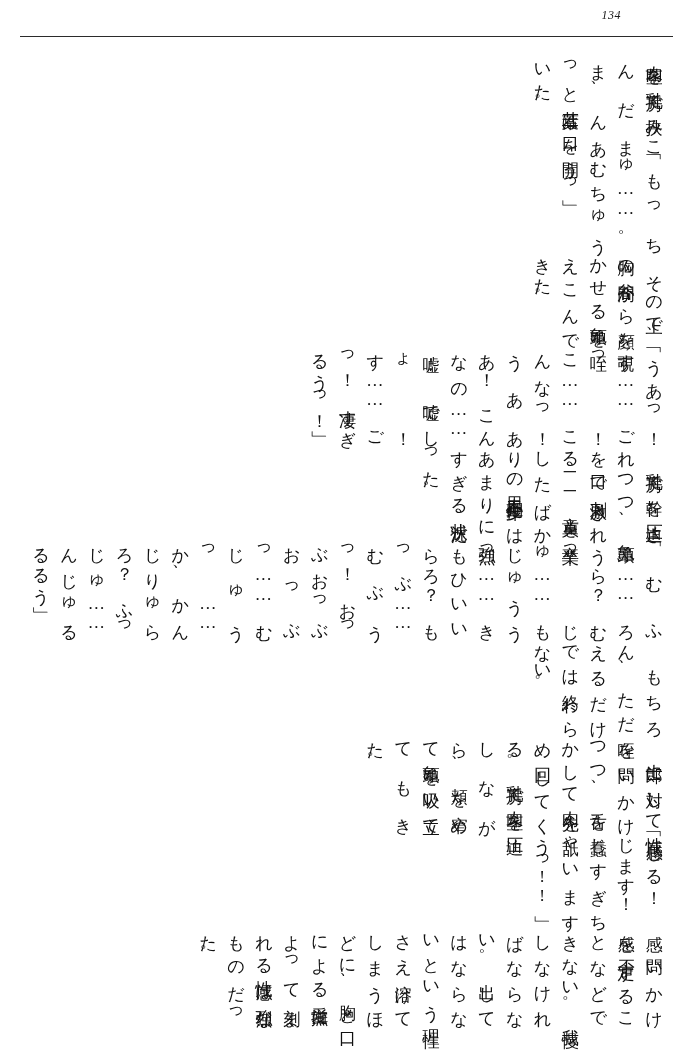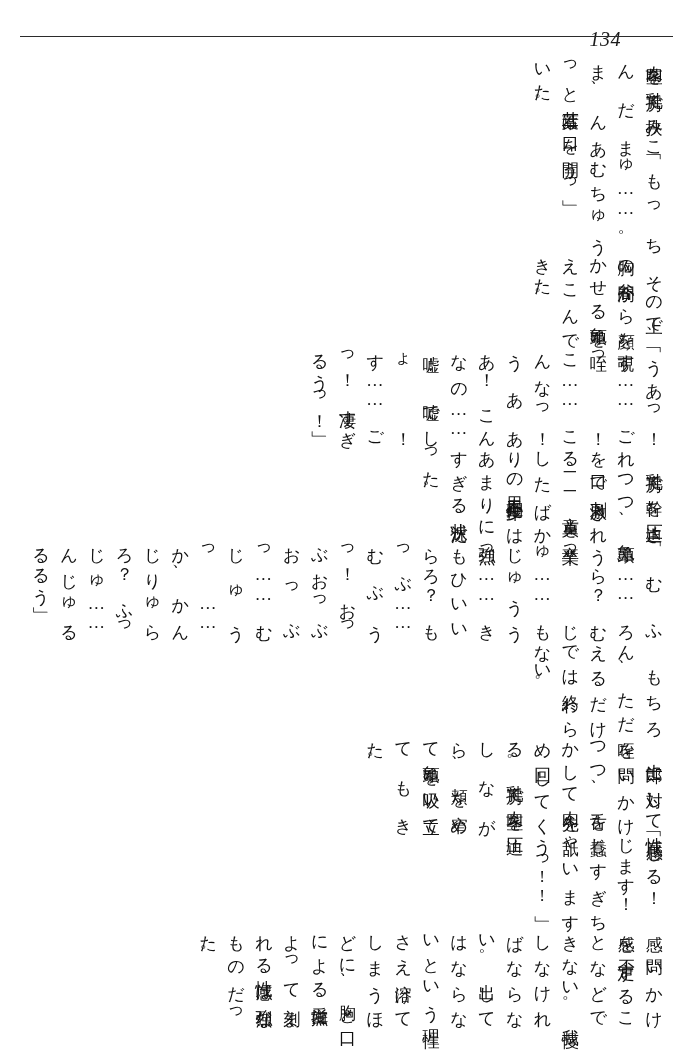--- a/index.html
+++ b/index.html
@@ -20,24 +20,23 @@
     height: 1050px;
     box-sizing: border-box;
     background: #ffffff;
   }
   .page-number {
     position: absolute;
     top: 8px;
     right: 72px;
     font-family: "Liberation Serif", "DejaVu Serif", serif;
     font-style: italic;
-    font-size: 20px;
+    font-size: 12px;
     color: #1a1a1a;
     letter-spacing: 0.5px;
-    margin-top: 20px;
   }
   .rule {
     position: absolute;
     top: 36px;
     left: 20px;
     right: 20px;
     height: 1px;
     background: #2b2b2b;
   }
   .text-block {

